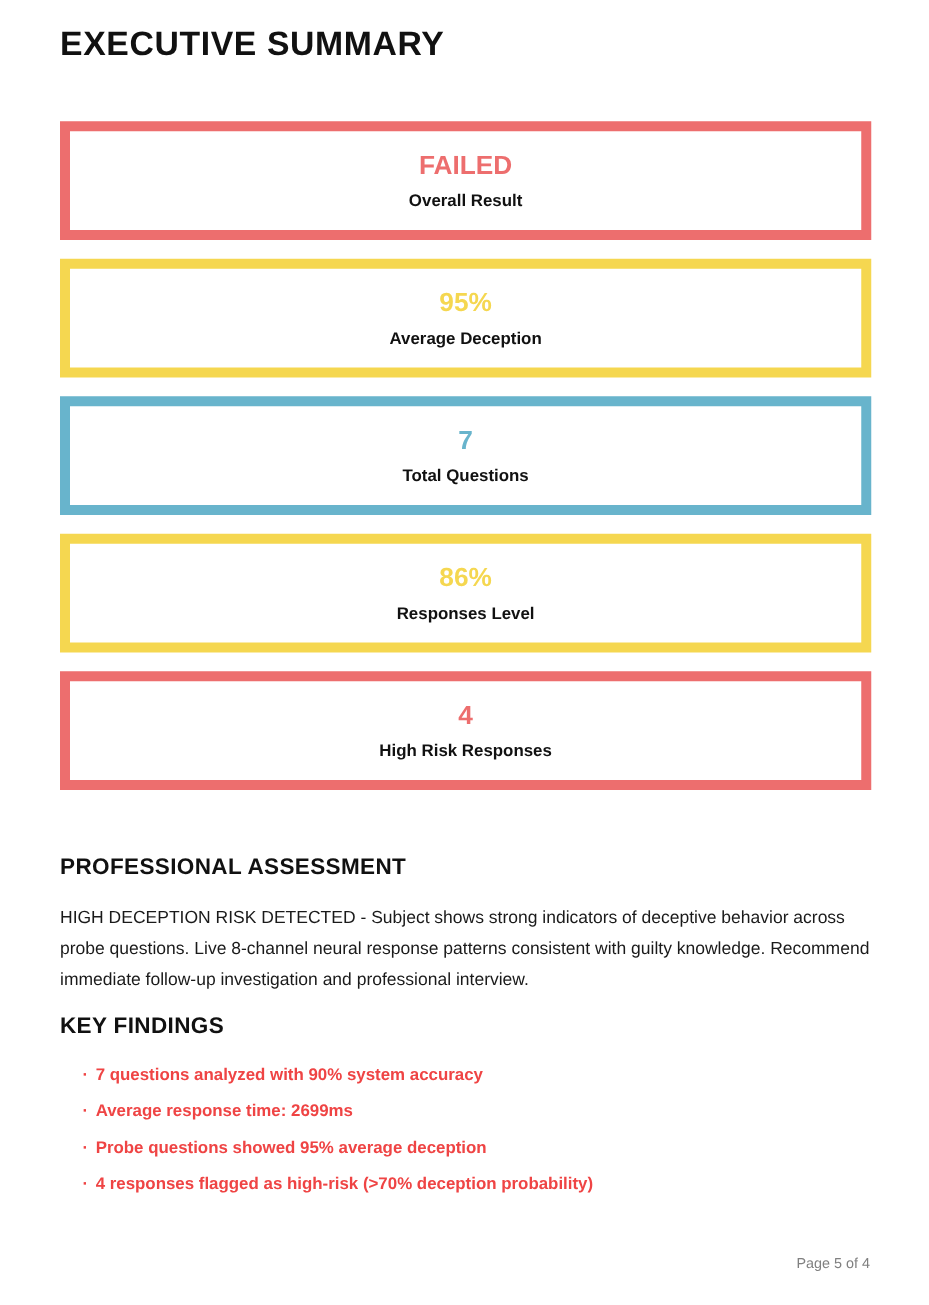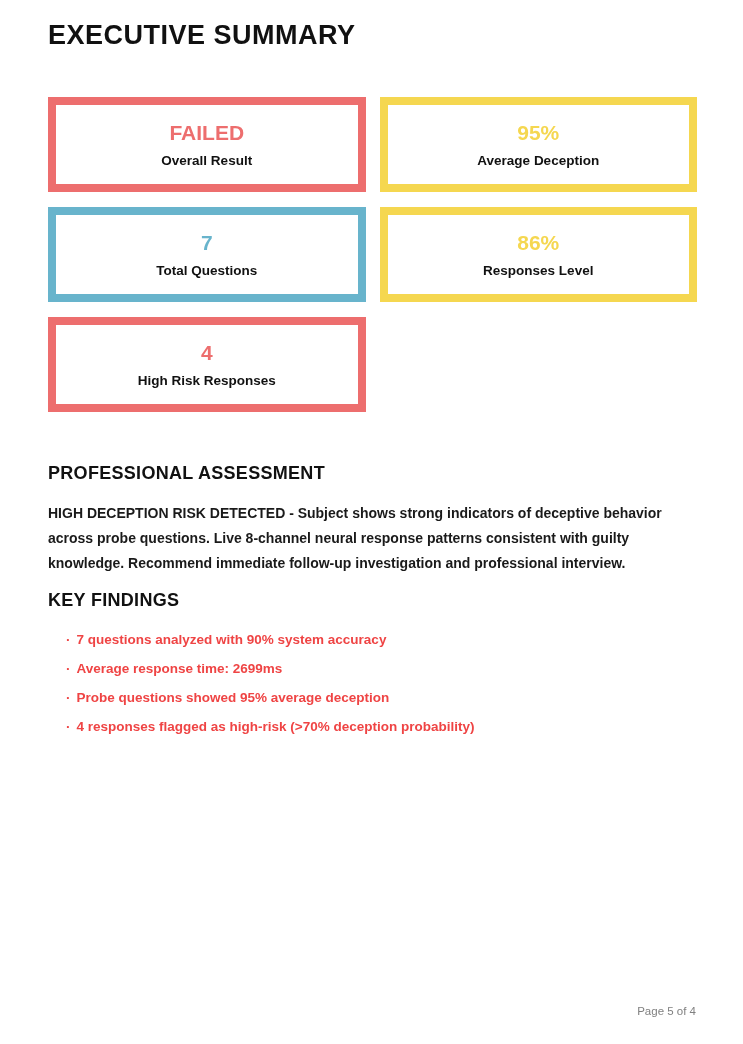--- a/index.html
+++ b/index.html
@@ -24,21 +24,21 @@
     margin: 0;
     padding-top: 20px;
     font-size: 27px;
     font-weight: bold;
     letter-spacing: 0.5px;
     color: #111;
   }
   .cards-grid {
     margin-top: 46px;
     display: grid;
-    grid-template-columns: repeat(2, 1fr);
+    grid-template-columns: repeat(1, 1fr);
     column-gap: 14px;
     row-gap: 15px;
     border-radius: 17px;
   }
   .card {
     box-sizing: border-box;
     height: 95px;
     border: 8px solid #ccc;
     background: #ffffff;
     display: flex;
@@ -64,21 +64,21 @@
     color: #111;
     letter-spacing: 0.3px;
   }
   .assessment-heading {
     margin-top: 51px;
   }
   .assessment-body {
     margin-top: 17px;
     font-size: 14px;
     line-height: 25px;
-    font-weight: bold;
+    font-weight: normal;
     color: #1a1a1a;
     max-width: 650px;
   }
   .findings-heading {
   }
   .findings-list {
     margin-top: 22px;
     padding-left: 18px;
   }
   .finding-item {

